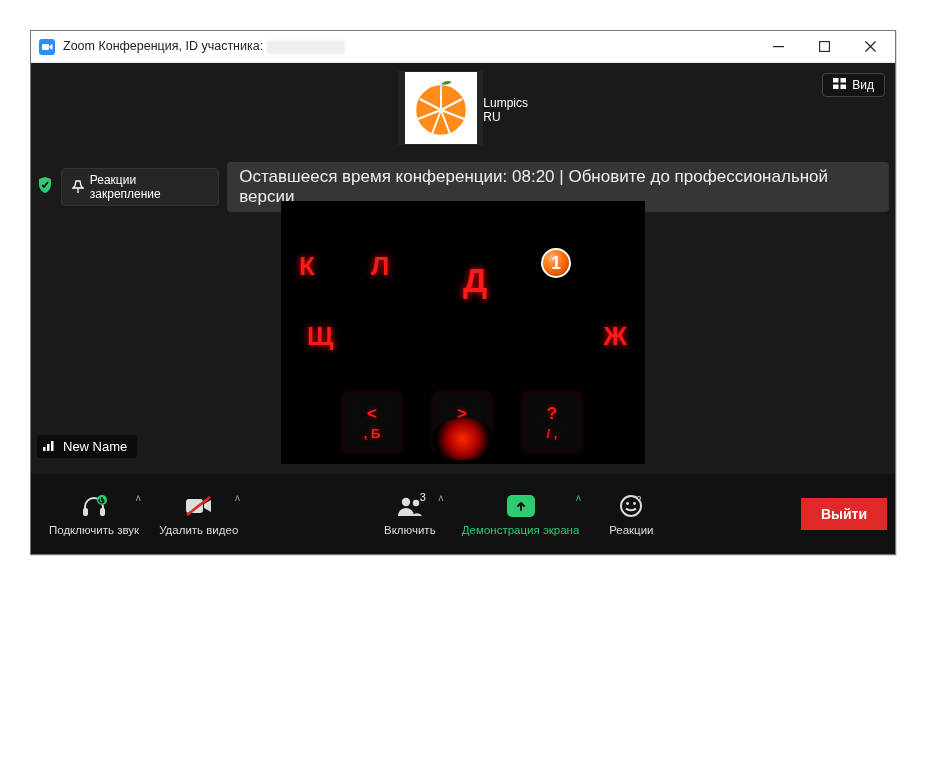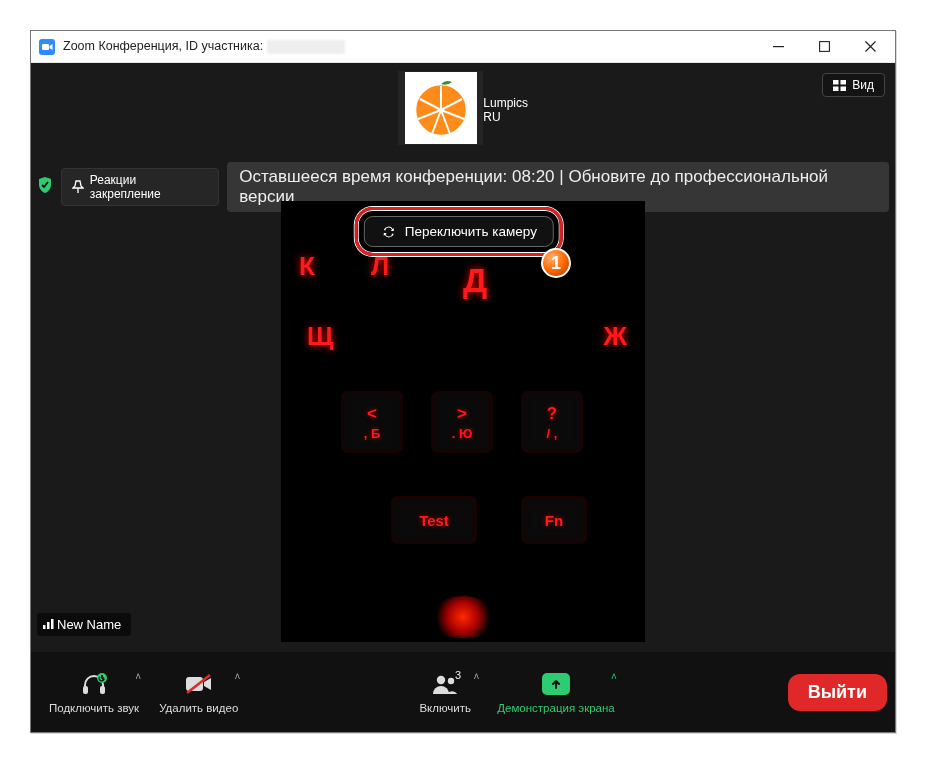--- a/index.html
+++ b/index.html
@@ -1,19 +1,19 @@
 <!DOCTYPE html>
 <html><head>
 <meta charset="utf-8">
 <style>
   * { box-sizing: border-box; margin:0; padding:0; font-family: Arial, Helvetica, sans-serif; }
   body { background:#fff; width:926px; height:763px; overflow:hidden; position:relative; }
 
   .window {
-    position:absolute; left:30px; top:30px; width:866px; height:703px;
+    position:absolute; left:30px; top:30px; width:866px; height:525px;
     background:#fff; border:1px solid #777;
     box-shadow: 1px 1px 0 rgba(0,0,0,.15);
     display:flex; flex-direction:column;
   }
   .titlebar {
     height:32px; display:flex; align-items:center; padding:0 2px 0 8px;
     background:#fff; border-bottom:1px solid #e8e8e8; user-select:none;
   }
   .titlebar .logo { width:16px; height:16px; border-radius:3px; background:#2d8cff; display:flex;align-items:center;justify-content:center;margin-right:8px; }
   .titlebar .logo svg { display:block; }
@@ -27,21 +27,21 @@
   .thumbs { position:absolute; top:8px; left:0; right:0; display:flex; justify-content:center; gap:8px; }
   .thumb { width:130px; display:flex; align-items:center; }
   .thumb .tile { width:130px; height:74px; background:#242424; display:flex; align-items:center; justify-content:center; }
   .thumb .label { font-size:12px; color:#fff; margin-top:3px; display:flex; align-items:center; gap:4px; }
   .thumb .orange {
     width:72px; height:72px; background:#fff; display:flex;align-items:center;justify-content:center;
   }
   .muted { color:#ff4d4d; }
 
   .viewbtn { position:absolute; top:10px; right:10px; background:rgba(20,20,20,.9); color:#fff;
-    font-size:12px; padding:4px 10px; border-radius:4px; display:flex; align-items:center; gap:6px; border:1px solid #444;}
+    font-size:12px; padding:4px 10px; border-radius:4px; display:flex; gap:6px; border:1px solid #444;}
   .viewbtn svg { fill:#fff; }
 
   .inforow { position:absolute; top:110px; left:0; right:0; height:28px;
     display:flex; align-items:center; gap:8px; padding:0 6px; }
   .shield { color:#2ecc71; }
   .pinbtn { display:flex; align-items:center; gap:6px; background:rgba(40,40,40,.9); color:#fff;
     font-size:12px; padding:4px 10px; border-radius:4px; border:1px solid #333; }
   .timebar { background:rgba(60,60,60,.85); color:#eee; font-size:17px; padding:5px 12px;
     border-radius:4px; }
 
@@ -59,33 +59,33 @@
   .switchbtn { background:#111; color:#fff; font-size:13.5px; padding:7px 16px;
     border-radius:9px; border:1px solid #666; display:flex; align-items:center; gap:8px; }
   .badge1 { position:absolute; width:30px;height:30px;border-radius:50%;
     background:radial-gradient(circle at 35% 30%, #ffb070, #ff6a00 50%, #a63c00 100%);
     border:2px solid #fff; color:#fff; font-weight:bold; font-size:18px;
     display:flex;align-items:center;justify-content:center;
     top:185px; left:510px; box-shadow:1px 1px 3px rgba(0,0,0,.6);}
 
   .namebar { position:absolute; left:6px; bottom:96px; background:rgba(0,0,0,.55);
     color:#fff; font-size:13px; padding:4px 10px 4px 6px; border-radius:3px;
-    display:flex; align-items:flex-start; }
+    display:flex; align-items:flex-start; gap:6px; }
 
   .toolbar { position:absolute; left:0; right:0; bottom:0; height:80px;
     background:#111; display:flex; align-items:center; padding:0 8px; }
   .tbtn { display:flex; flex-direction:column; align-items:center; justify-content:center;
     color:#ddd; font-size:11.5px; padding:6px 10px; gap:5px; position:relative; min-width:84px; cursor:pointer;}
   .tbtn .ic { height:26px; display:flex; align-items:center; justify-content:center; }
   .tbtn.green { color:#2ecc71; }
   .tbtn .caret { position:absolute; top:6px; right:8px; color:#aaa; font-size:10px; }
   .tbtn .count { position:absolute; top:4px; right:26px; color:#eee; font-size:11px; }
   .spacer { flex:1; }
-  .leave { background:#e02828; color:#fff; font-size:18px; font-weight:bold;
-    padding:8px 20px; border-radius:12px; margin-left:8px; }
+  .leave { background:#e02828; color:#fff; font-size:14px; font-weight:bold;
+    padding:8px 20px; border-radius:0; margin-left:8px; }
   .sharebox{width:28px;height:22px;border-radius:5px;background:#2ecc71;display:flex;align-items:center;justify-content:center;}
 </style>
 </head>
 <body>
 
 <div class="window">
 
   <div class="titlebar">
     <span class="logo">
       <svg width="11" height="8" viewBox="0 0 11 8">
@@ -189,28 +189,20 @@
         </div>
       <div class="key" style="top:295px;left:110px;width:86px;height:48px;">
           <span class="s1" style="font-size:15px;">Test</span>
         </div>
       <div class="key" style="top:295px;left:240px;width:66px;height:48px;">
           <span class="s1" style="font-size:15px;">Fn</span>
         </div>
       <div class="logoglow"></div>
     </div>
 
-    <div class="switchwrap">
-      <div class="switchbtn">
-        <svg width="16" height="14" viewBox="0 0 16 14">
-            <path d="M3 5a5 5 0 0 1 9-1l1-1v3h-3l1.2-1.2A3.5 3.5 0 0 0 4.5 5.5M13 9a5 5 0 0 1-9 1l-1 1V8h3l-1.2 1.2A3.5 3.5 0 0 0 11.5 8.5" fill="#fff"></path>
-          </svg>
-        <span>Переключить камеру</span>
-      </div>
-    </div>
     <div class="badge1">1</div>
 
     <div class="namebar">
       <svg width="14" height="12">
           <rect x="0" y="8" width="2.5" height="4" fill="#fff"></rect>
           <rect x="4" y="5" width="2.5" height="7" fill="#fff"></rect>
           <rect x="8" y="2" width="2.5" height="10" fill="#fff"></rect>
         </svg>
       <span>New Name</span>
     </div>
@@ -270,20 +262,33 @@
         <span class="caret" style="color:#2ecc71;">˄</span>
         <span class="ic">
             <span class="sharebox">
               <svg width="14" height="14" viewBox="0 0 14 14">
                 <path d="M7 11V4M4 7l3-3 3 3" stroke="#111" stroke-width="2" fill="none" stroke-linecap="round" stroke-linejoin="round"></path>
               </svg>
             </span>
           </span>
         <span>Демонстрация экрана</span>
       </div>
+      <div class="tbtn">
+        <span class="ic">
+            <svg width="26" height="26" viewBox="0 0 26 26">
+              <circle cx="13" cy="13" r="10" stroke="#ddd" stroke-width="2" fill="none"></circle>
+              <circle cx="9.5" cy="10.5" r="1.4" fill="#ddd"></circle>
+              <circle cx="16.5" cy="10.5" r="1.4" fill="#ddd"></circle>
+              <path d="M8 15.5a6 4 0 0 0 10 0" stroke="#ddd" stroke-width="2" fill="none"></path>
+              <circle cx="21" cy="5" r="2" fill="#ddd"></circle>
+              <path d="M21 3.8v2.4M19.8 5h2.4" stroke="#111" stroke-width="1"></path>
+            </svg>
+          </span>
+        <span>Реакции</span>
+      </div>
 
       <div class="spacer"></div>
 
       <div class="leave">Выйти</div>
     </div>
 
   </div>
 </div>
 
 </body></html>

